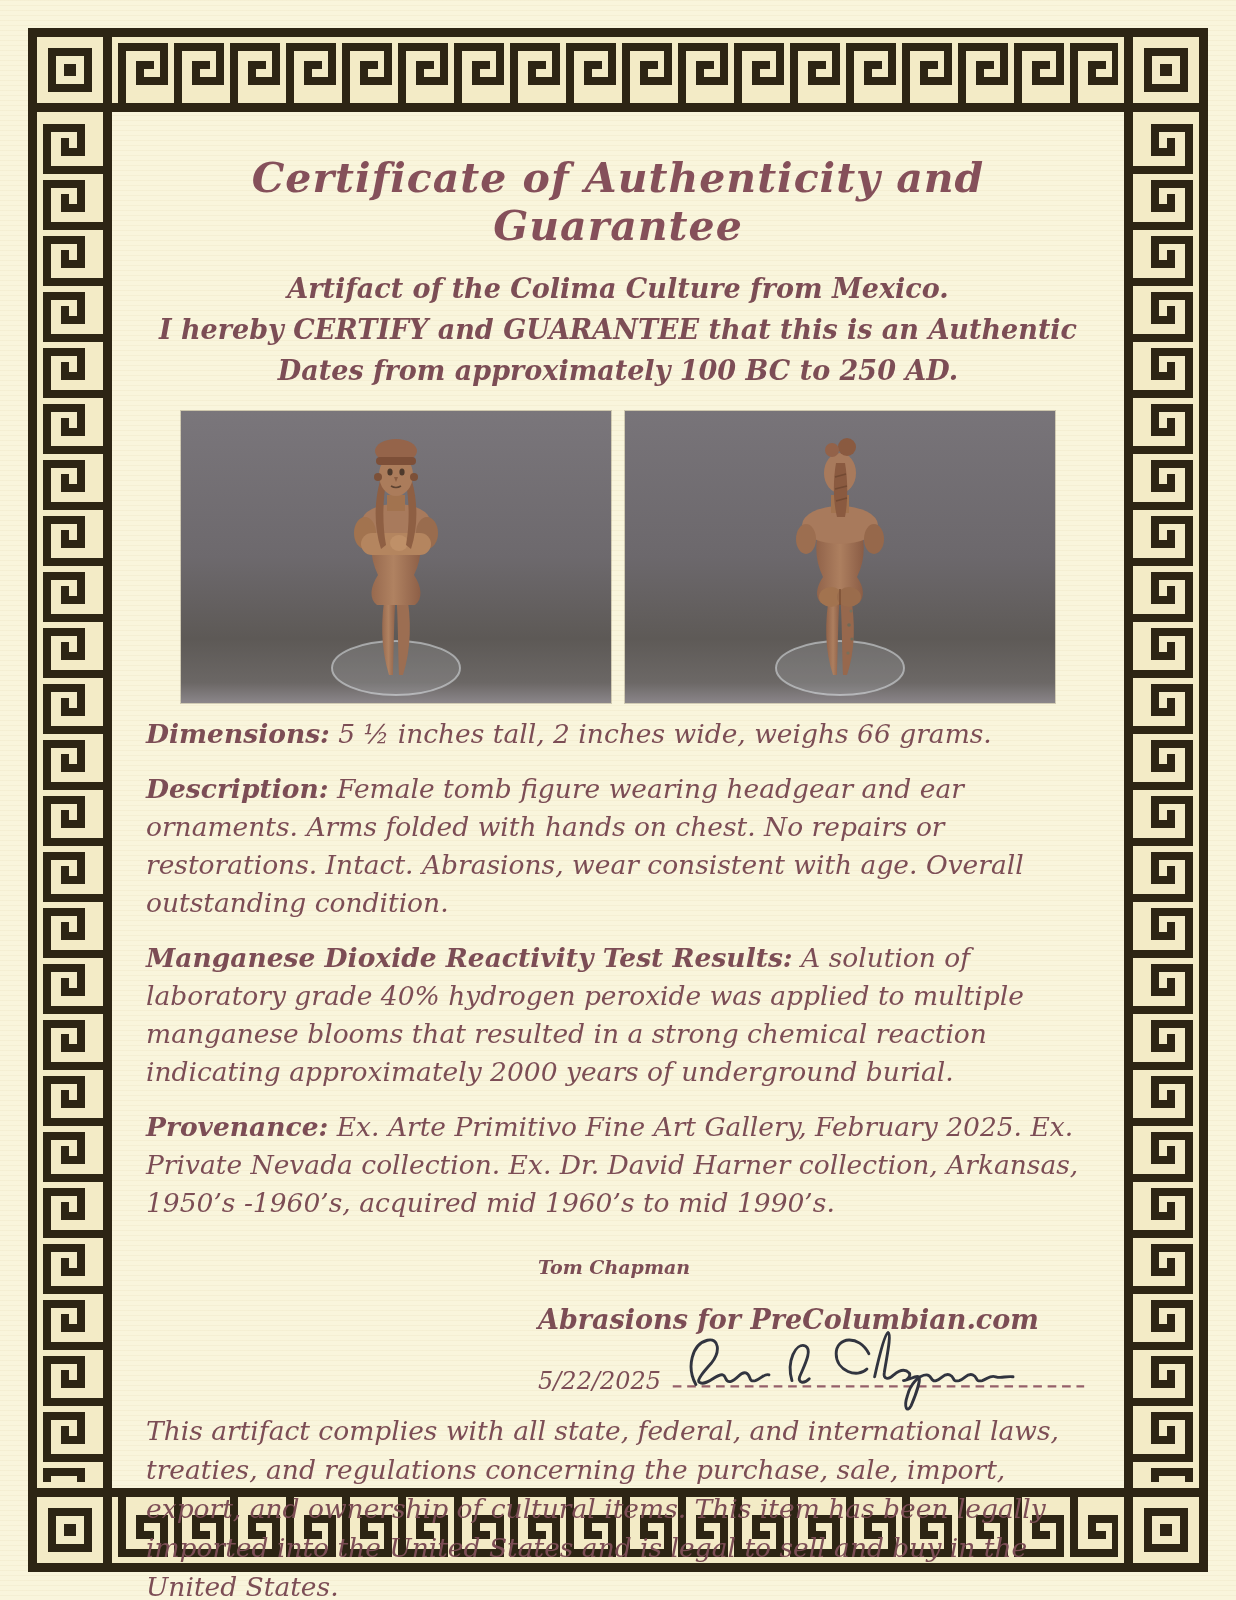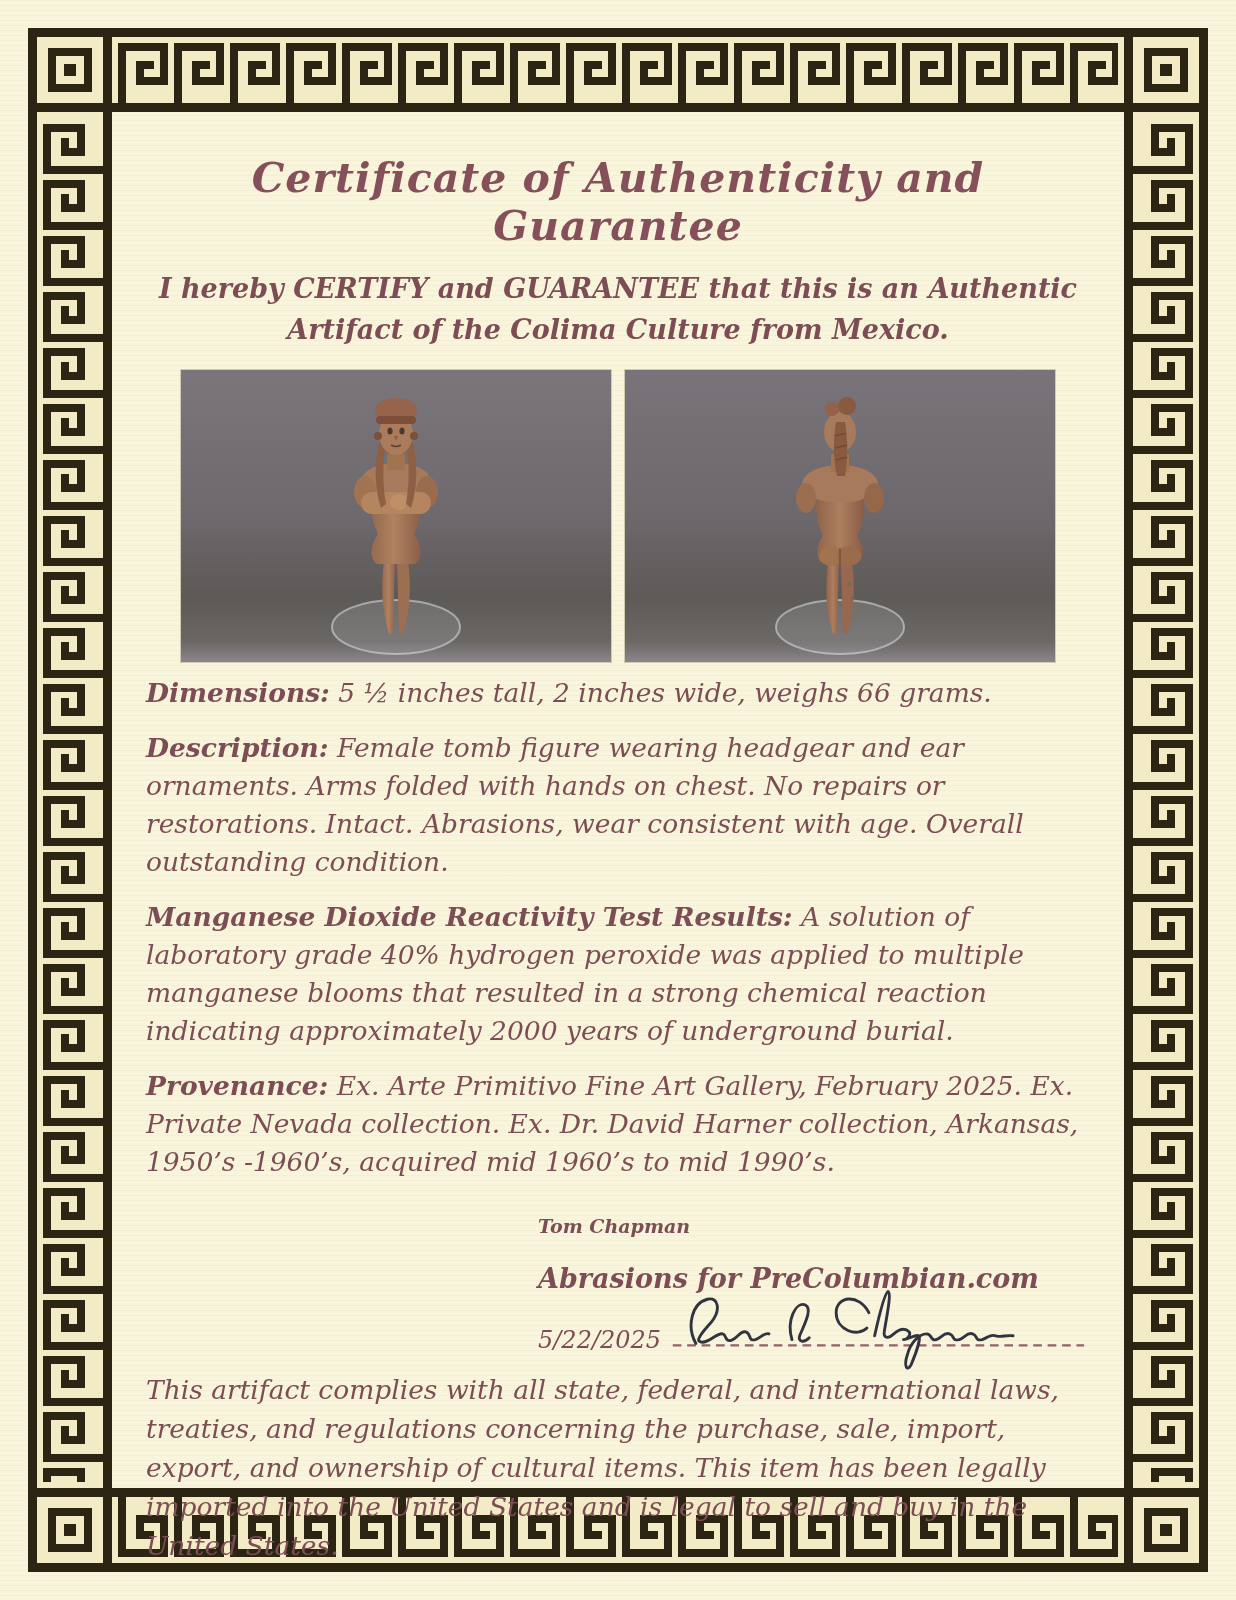--- a/index.html
+++ b/index.html
@@ -141,22 +141,23 @@
   <use href="#cornerMotif" x="1124" y="28"></use>
   <use href="#cornerMotif" x="28" y="1488"></use>
   <use href="#cornerMotif" x="1124" y="1488"></use>
 </svg>
 
 <div class="content">
 
   <h1 class="title">Certificate of Authenticity and Guarantee</h1>
 
   <div class="statement">
+    <div>Artifact of the Colima Culture from Mexico.</div>
     <div>I hereby CERTIFY and GUARANTEE that this is an Authentic</div>
-    <div>Artifact of the Colima Culture from Mexico.</div>
+    <div>Dates from approximately 100 BC to 250 AD.</div>
   </div>
 
   <div class="photos">
 
     <div class="photo">
       <svg viewBox="0 0 430 292" preserveAspectRatio="none">
         <defs>
           <linearGradient id="bgF" x1="0" x2="0" y1="0" y2="1">
             <stop offset="0" stop-color="#7a767b"></stop>
             <stop offset="0.5" stop-color="#6d696d"></stop>

